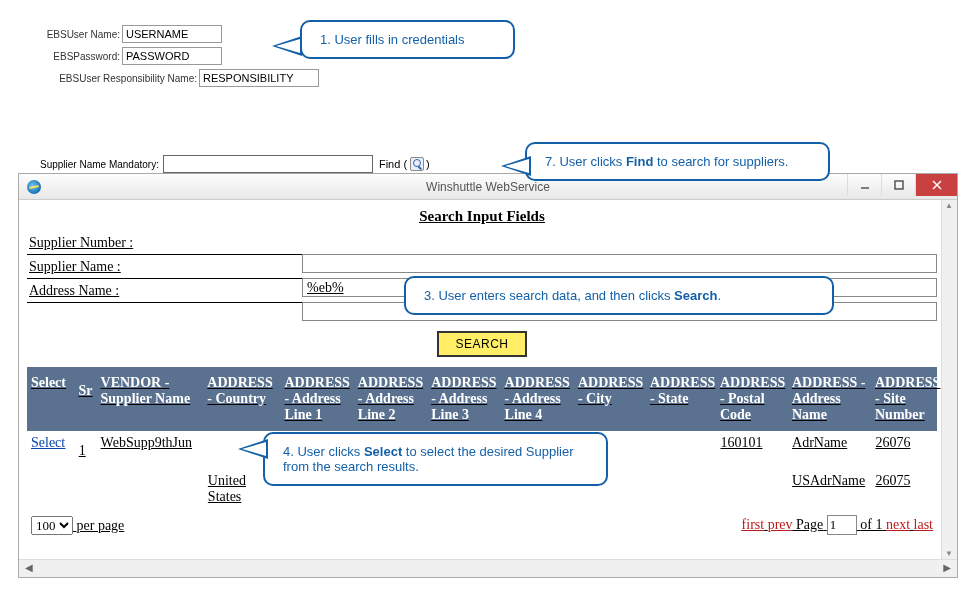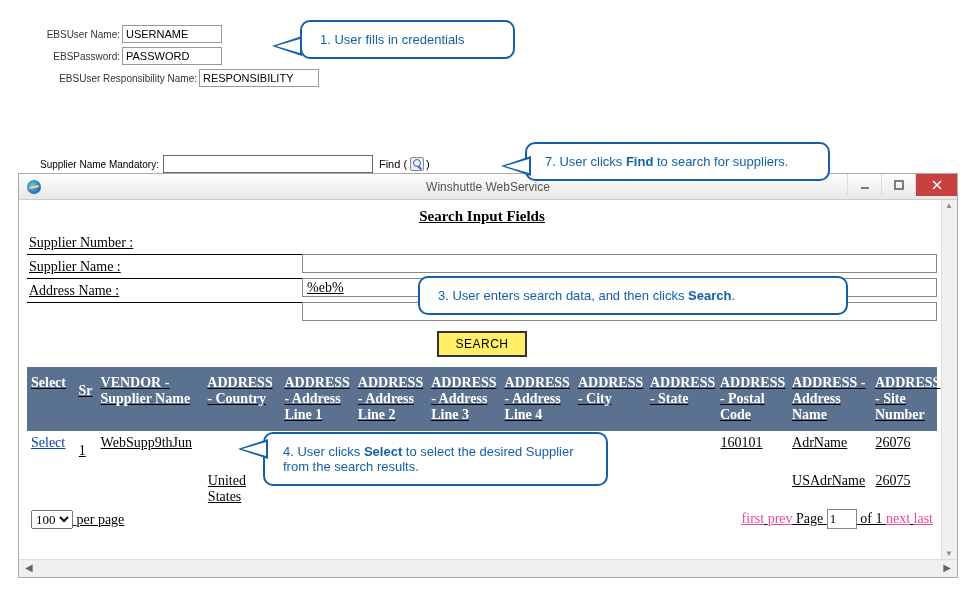--- a/index.html
+++ b/index.html
@@ -313,29 +313,30 @@
     font-family: "Times New Roman", serif;
     font-size: 14px;
     padding: 2px 0;
   }
   .linkish {
     color: #0645ad;
     text-decoration: underline;
     cursor: pointer;
   }
   .grey-link {
-    color: #ec4899;
+    color: #b91c1c;
     text-decoration: underline;
   }
   .pager {
     display: flex;
     align-items: center;
     justify-content: space-between;
     font-family: "Times New Roman", serif;
     font-size: 14px;
+    margin-top: 6px;
     padding: 0 4px;
   }
   .pager select {
     font-family: "Times New Roman", serif;
     font-size: 13px;
   }
   .pager .pright input {
     width: 30px;
     border: 1px solid #888;
     text-align: left;
@@ -493,21 +494,21 @@
           <span class="grey-link">next</span>
           <span class="grey-link">last</span>
         </div>
       </div>
 
     </div>
   </div>
   <div class="hscroll-wrap"></div>
 </div>
 
-<div class="callout" style="top:276px; left:418px; width:430px; z-index:60;">
+<div class="callout" style="top:276px; left:404px; width:430px; z-index:60;">
   <span>3. User enters search data, and then clicks </span><span class="b">Search</span><span>.</span>
 </div>
 
 <div class="callout" style="top:432px; left:263px; width:345px; z-index:60;">
   <span>4. User clicks </span><span class="b">Select</span><span> to select the desired Supplier from the search results.</span>
   <div class="callout-tail tail-left" style="left:-27px; top:5px;">
       <div class="tail-left-inner"></div>
     </div>
 </div>
 

